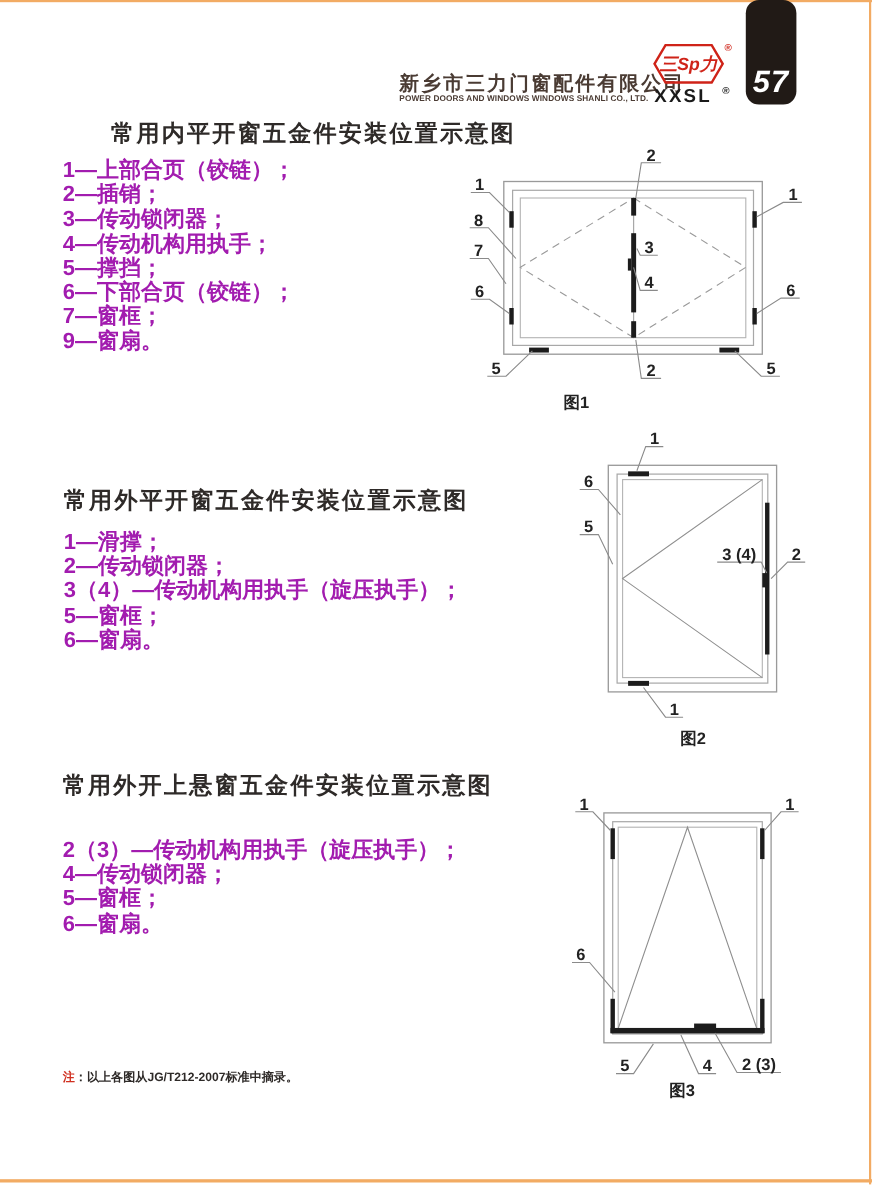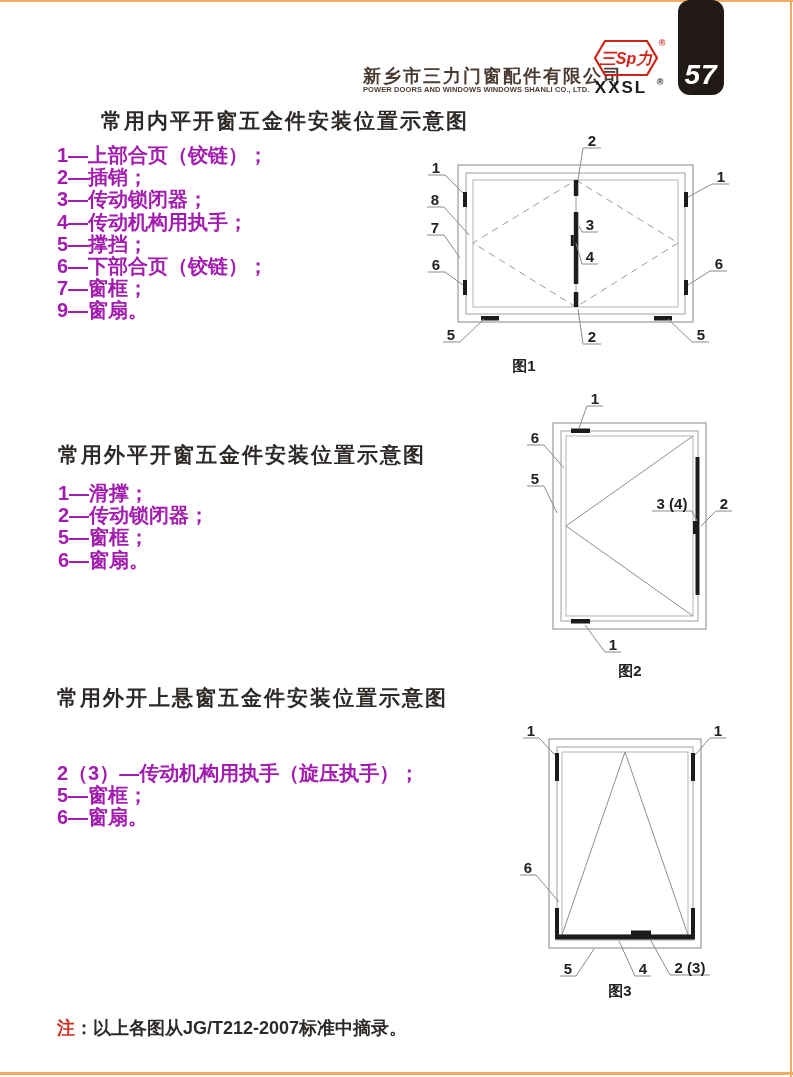--- a/index.html
+++ b/index.html
@@ -21,24 +21,24 @@
   .page-num-box{left:678px;top:0;width:46px;height:95px;background:#211a16;
     display:flex;align-items:flex-end;justify-content:center;z-index:3;border-radius:12px;}
   .page-num{color:#ffffff;font-size:28px;font-weight:bold;font-style:italic;
     line-height:1;padding-bottom:6px;letter-spacing:1px;}
   
   .sec-title{font-size:21px;font-weight:bold;letter-spacing:2px;color:#2e2a28;white-space:nowrap;}
   .sec-list{font-size:20px;font-weight:bold;color:#a21caf;}
   .sec-list div{line-height:22.2px;white-space:nowrap;}
   .t1{left:57px;top:107px;margin-left:44px;} .l1{left:57px;top:144px;}
   .t2{left:58px;top:441px;} .l2{left:58px;top:482px;}
-  .t3{left:57px;top:684px;text-align:center;} .l3{left:57px;top:762px;}
+  .t3{left:57px;top:700px;text-align:center;} .l3{left:57px;top:762px;}
   .fig1{left:424px;top:123px;} .fig2{left:500px;top:388px;} .fig3{left:498px;top:712px;}
   
-  .note{left:57px;top:972px;font-size:18px;font-weight:bold;white-space:nowrap;margin-top:44px;}
+  .note{left:57px;top:972px;font-size:11px;font-weight:bold;white-space:nowrap;}
   .note .red{color:#d03020;}
   
   svg text.lbl{font-family:"Liberation Sans","DejaVu Sans",sans-serif;
     font-size:15px;font-weight:bold;fill:#222;}
   svg text.cap{font-family:"Liberation Sans","DejaVu Sans",sans-serif;
     font-size:15px;font-weight:bold;fill:#222;}
   svg .frame{fill:none;stroke:#9a9a9a;stroke-width:1.2;}
   svg .frame2{fill:none;stroke:#a8a8a8;stroke-width:1.1;}
   svg .frame3{fill:none;stroke:#b3b3b3;stroke-width:1;}
   svg .openline{stroke:#8f8f8f;stroke-width:1;fill:none;}
@@ -124,20 +124,21 @@
     <text class="lbl" x="166" y="107" text-anchor="middle">3</text>
     <polyline class="leader" points="174,141 158,141 152,120"></polyline>
     <text class="lbl" x="166" y="139" text-anchor="middle">4</text>
     <text class="cap" x="100" y="248" text-anchor="middle">图1</text>
   </svg>
 
   <div class="abs sec-title t2">常用外平开窗五金件安装位置示意图</div>
   <div class="abs sec-list l2">
     <div>1—滑撑；</div>
     <div>2—传动锁闭器；</div>
+    <div>3（4）—传动机构用执手（旋压执手）；</div>
     <div>5—窗框；</div>
     <div>6—窗扇。</div>
   </div>
 
   <svg class="abs fig2" width="250" height="300" viewBox="0 0 250 300">
     <rect class="frame" x="53" y="35" width="153" height="206"></rect>
     <rect class="frame2" x="61" y="43" width="137" height="190"></rect>
     <rect class="frame3" x="66" y="48" width="127" height="180"></rect>
     <polyline class="openline" points="193,48 66,138 193,228"></polyline>
 
@@ -157,20 +158,21 @@
     <polyline class="leader" points="232,123 216,123 201,138"></polyline>
     <text class="lbl" x="224" y="121" text-anchor="middle">2</text>
     <polyline class="leader" points="121,264 105,264 85,237"></polyline>
     <text class="lbl" x="113" y="262" text-anchor="middle">1</text>
     <text class="cap" x="130" y="288" text-anchor="middle">图2</text>
   </svg>
 
   <div class="abs sec-title t3">常用外开上悬窗五金件安装位置示意图</div>
   <div class="abs sec-list l3">
     <div>2（3）—传动机构用执手（旋压执手）；</div>
+    <div>4—传动锁闭器；</div>
     <div>5—窗框；</div>
     <div>6—窗扇。</div>
   </div>
 
   <svg class="abs fig3" width="260" height="300" viewBox="0 0 260 300">
     <rect class="frame" x="51" y="27" width="152" height="209"></rect>
     <rect class="frame2" x="59" y="35" width="136" height="193"></rect>
     <rect class="frame3" x="64" y="40" width="126" height="183"></rect>
     <polyline class="openline" points="64,223 127,40 190,223"></polyline>
 

